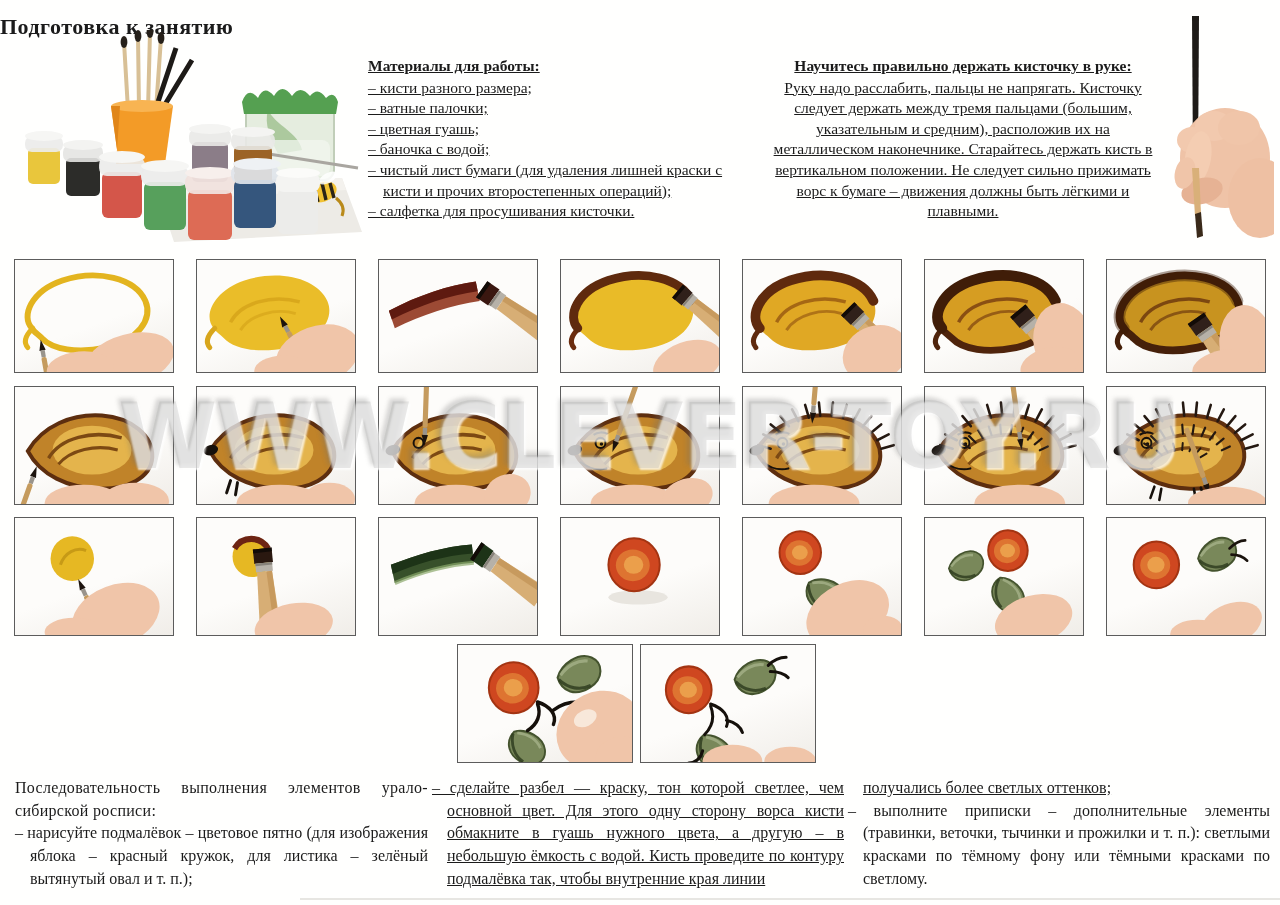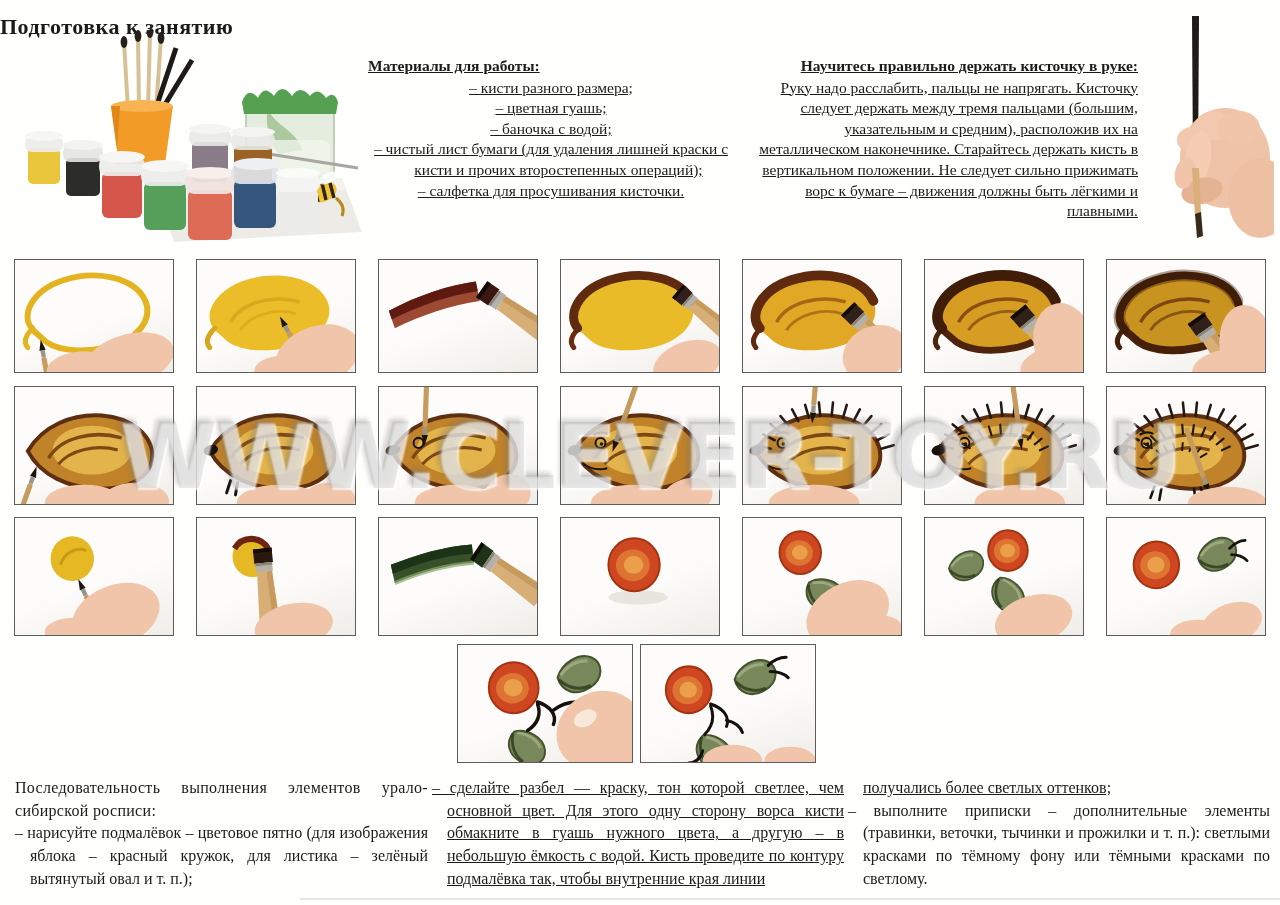--- a/index.html
+++ b/index.html
@@ -3,34 +3,34 @@
 <meta charset="utf-8">
 <style>
   html,body{margin:0;padding:0;background:#ffffff;}
   .page{position:relative;width:1280px;height:905px;background:#fffffe;overflow:hidden;
         font-family:"Liberation Serif",serif;color:#1b1b1b;}
   .title{position:absolute;top:14px;left:0;width:100%;text-align:left;
          font-size:22px;font-weight:bold;letter-spacing:.5px;}
   
   .hcol{position:absolute;top:56px;font-size:15.5px;line-height:1.33;text-decoration:underline;}
   .hcol .hd{font-weight:bold;margin-bottom:1px;}
-  .hcol .li{padding-left:15px;text-indent:-15px;text-align:center;}
+  .hcol .li{padding-left:15px;text-indent:-15px;}
   #col-materials{left:368px;width:366px;}
-  #col-brushhold{left:742px;width:396px;text-align:right;}
+  #col-brushhold{left:765px;width:396px;text-align:center;}
   
   .photo-materials{position:absolute;left:6px;top:30px;width:362px;height:214px;}
   .photo-hand{position:absolute;left:1122px;top:8px;width:152px;height:242px;}
   
   .prow{position:absolute;display:flex;justify-content:space-between;}
   .pcell{box-sizing:border-box;border:1.5px solid #5c5c5c;
          background:linear-gradient(160deg,#fdfcfa 55%,#f0ede8 100%);
          overflow:hidden;}
   .pcell svg{display:block;width:100%;height:100%;}
   
-  .watermark{position:absolute;left:118px;top:404px;z-index:30;pointer-events:none;
+  .watermark{position:absolute;left:118px;top:384px;z-index:30;pointer-events:none;
      font-family:"DejaVu Sans",sans-serif;font-weight:bold;font-size:90px;letter-spacing:-2px;
      color:rgba(150,150,150,0.20);
      text-shadow:2px 2px 2px rgba(255,255,255,0.75), -3px -3px 4px rgba(110,110,110,0.28);
      white-space:nowrap;}
   
   .bcol{position:absolute;top:777px;font-size:16px;line-height:1.42;text-align:justify;}
   .bcol .hd{font-weight:normal;letter-spacing:.3px;}
   .bcol .li{padding-left:15px;text-indent:-15px;}
   .bcol .cont{padding-left:15px;text-decoration:underline;}
   #bcol1{left:15px;width:413px;}
@@ -126,20 +126,21 @@
           <rect x="270" y="143" width="44" height="19" rx="8" fill="#f4f4f2"></rect>
           <ellipse cx="292" cy="143" rx="22" ry="5" fill="#fbfbf9"></ellipse>
         </g>
     </g>
   </svg>
 
   <div class="hcol" id="col-materials">
     <div class="hd">Материалы для работы:</div>
     <div>
         <div class="li">– кисти разного размера;</div>
+        <div class="li">– ватные палочки;</div>
         <div class="li">– цветная гуашь;</div>
         <div class="li">– баночка с водой;</div>
         <div class="li">– чистый лист бумаги (для удаления лишней краски с кисти и прочих второстепенных операций);</div>
         <div class="li">– салфетка для просушивания кисточки.</div>
       </div>
   </div>
 
   <div class="hcol" id="col-brushhold">
     <div class="hd">Научитесь правильно держать кисточку в руке:</div>
     <div>Руку надо расслабить, пальцы не напрягать. Кисточку следует держать между тремя пальцами (большим, указательным и средним), расположив их на металлическом наконечнике. Старайтесь держать кисть в вертикальном положении. Не следует сильно прижимать ворс к бумаге – движения должны быть лёгкими и плавными.</div>

